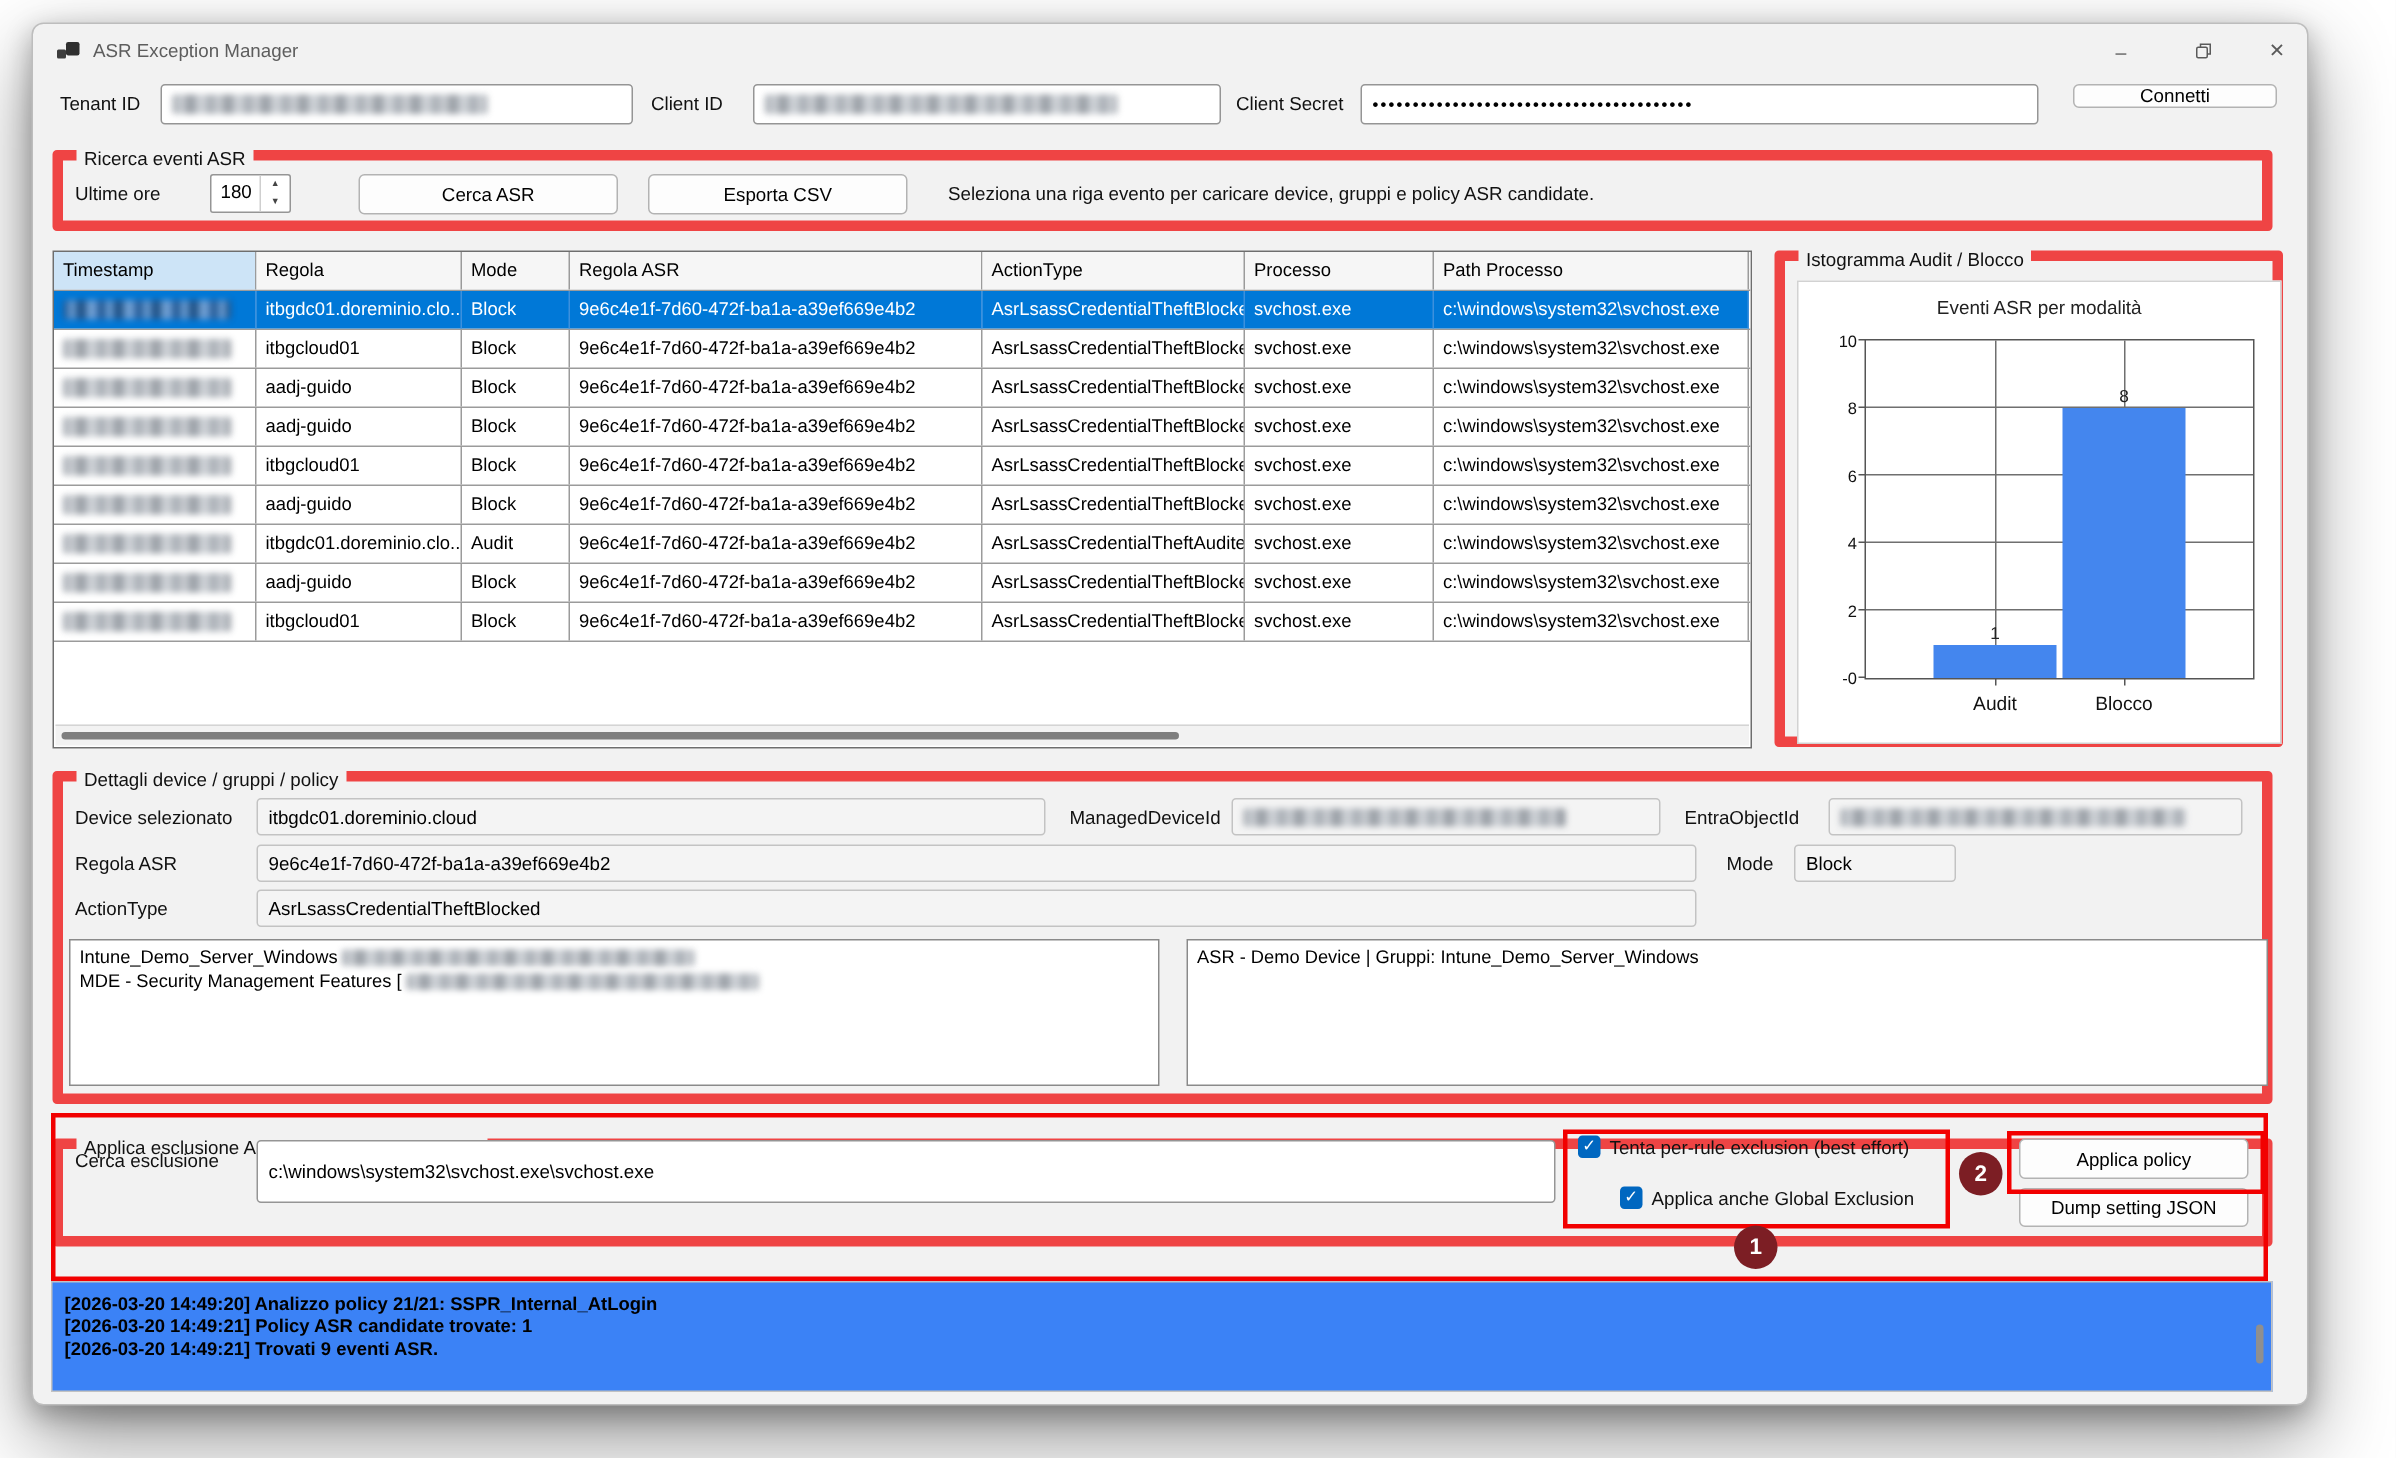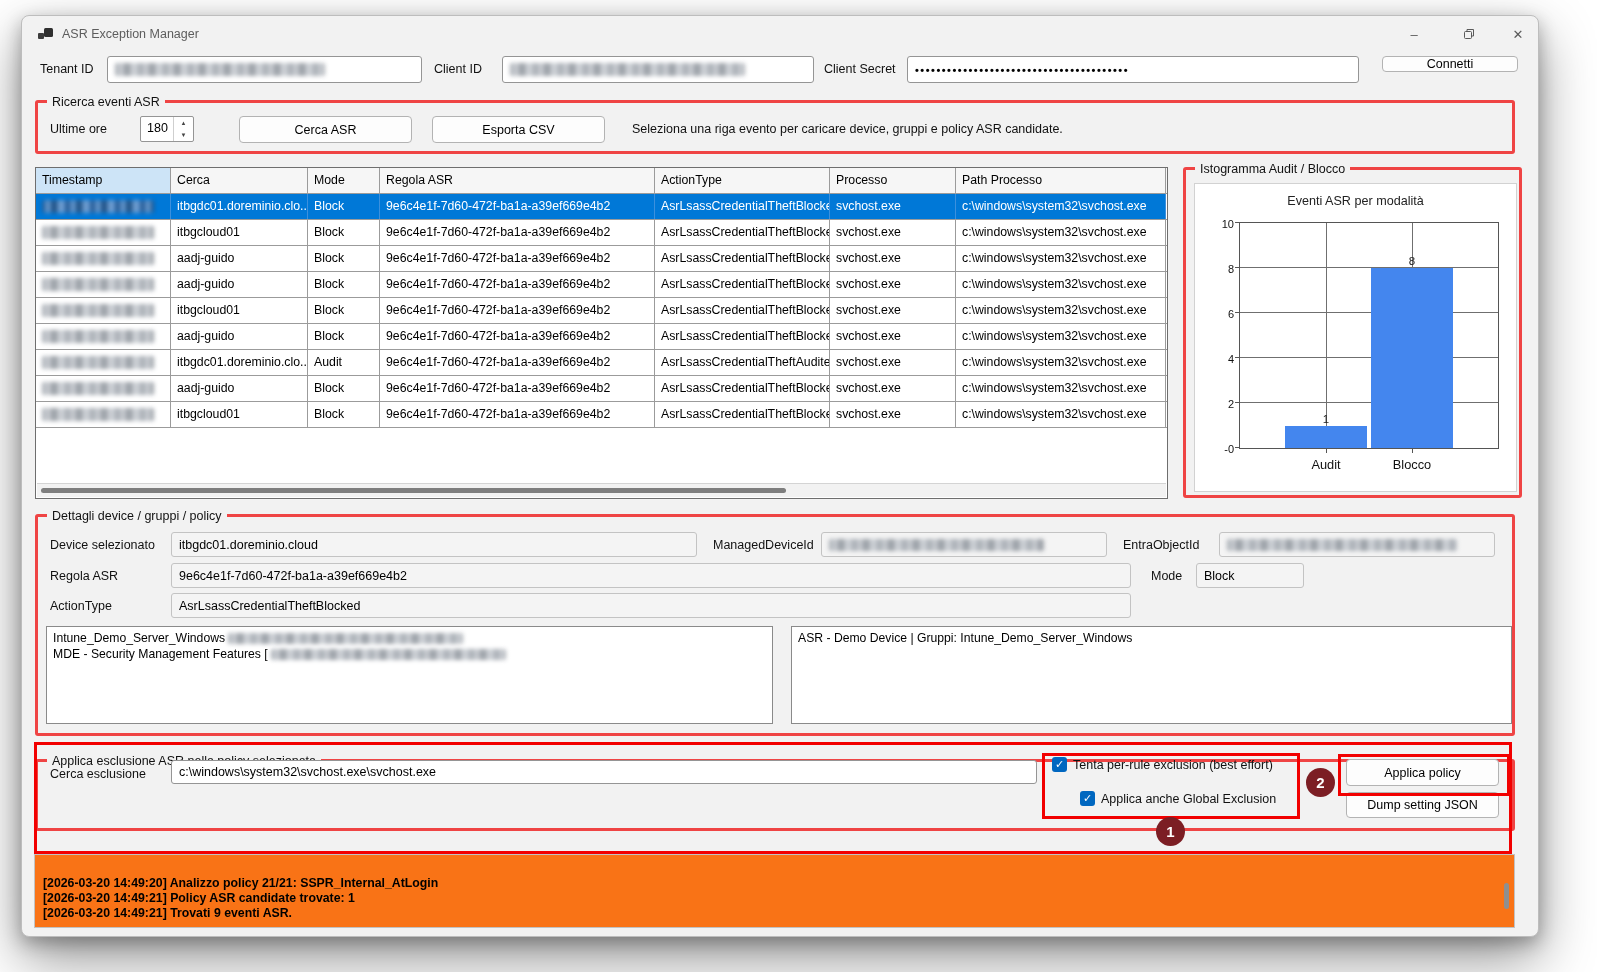--- a/index.html
+++ b/index.html
@@ -17,21 +17,21 @@
   .tb{position:absolute;background:#fff;border:1px solid #959595;border-radius:3px;font-size:12.5px;color:#000;
       display:flex;align-items:center;padding:0 7px;box-sizing:border-box;height:27px;}
   .ro{background:#f4f4f4;border:1px solid #c3c3c3;}
   .btn{position:absolute;background:#fdfdfd;border:1px solid #b3b3b3;border-radius:4px;font-size:12.5px;color:#000;
       display:flex;align-items:center;justify-content:center;box-sizing:border-box;}
   .blur{display:inline-block;height:13px;border-radius:2px;vertical-align:middle;
       background:repeating-linear-gradient(90deg,#9aa0a8 0px,#c8ccd1 6px,#878d95 12px,#d2d6db 19px,#a2a8af 25px);
       filter:blur(2.3px);opacity:.9;}
   .blur.onblue{background:repeating-linear-gradient(90deg,#16457c 0px,#7aa6d8 6px,#123e6f 12px,#8db4e2 19px,#2f5f99 25px);}
   
-  .gbox{position:absolute;border:3px solid #ef4444;border-radius:3px;box-sizing:border-box;}
+  .gbox{position:absolute;border:7px solid #ef4444;border-radius:3px;box-sizing:border-box;}
   .gbox-label{position:absolute;top:-8px;left:9px;background:#f2f2f2;padding:0 5px;font-size:12.5px;color:#111;white-space:nowrap;}
   
   .spin{position:absolute;background:#fff;border:1px solid #959595;border-radius:2px;box-sizing:border-box;display:flex;}
   .spin .val{flex:1;font-size:12.5px;padding:4px 0 0 6px;}
   .spin .arrows{width:19px;border-left:1px solid #cfcfcf;display:flex;flex-direction:column;}
   .spin .arrows div{flex:1;display:flex;align-items:center;justify-content:center;font-size:6px;color:#444;}
   
   .grid{position:absolute;background:#fff;border:1px solid #6e6e6e;box-sizing:border-box;overflow:hidden;}
   .grow,.ghdr{display:flex;border-bottom:1px solid #9b9b9b;background:#fff;}
   .ghdr{background:#f6f6f6;}
@@ -55,21 +55,21 @@
   .xlab{position:absolute;top:calc(100% + 9px);transform:translateX(-50%);font-size:12.8px;color:#111;}
   .bar{position:absolute;bottom:0;width:82px;}
   .vlab{position:absolute;transform:translateX(-50%);font-size:11.5px;color:#222;}
   
   .listbox{position:absolute;background:#fff;border:1px solid #8a8a8a;box-sizing:border-box;padding:3px 6px;overflow:hidden;}
   .pline{font-size:12.2px;line-height:16px;color:#000;white-space:nowrap;}
   
   .chk{position:absolute;display:flex;align-items:center;gap:6px;font-size:12.5px;color:#111;}
   .chk .box{width:15px;height:15px;background:#0067c0;border-radius:3px;color:#fff;font-size:11px;line-height:15px;text-align:center;}
   
-  .log{position:absolute;background:#f97316;border:1px solid #c2c2c2;box-sizing:border-box;padding:21px 8px;}
+  .log{position:absolute;background:#3b82f6;border:1px solid #c2c2c2;box-sizing:border-box;padding:7px 8px;}
   .logline{font-size:12.3px;font-weight:600;color:#000;line-height:15px;white-space:nowrap;}
   .vthumb{position:absolute;right:5px;top:28px;width:5px;height:26px;background:#8f8f8f;border-radius:3px;}
   
   .ann{position:absolute;border:3px solid #f20000;pointer-events:none;z-index:50;}
   .badge{position:absolute;width:29px;height:29px;border-radius:50%;background:#7c1e24;color:#fff;z-index:51;
       font-size:15px;font-weight:bold;display:flex;align-items:center;justify-content:center;}
   .dots{font-weight:bold;letter-spacing:1.5px;font-size:11px;}
 </style>
 </head>
 <body>
@@ -117,21 +117,21 @@
         <div>▼</div>
       </div>
   </div>
   <div class="btn" style="left:217px;top:100px;width:173px;height:27px">Cerca ASR</div>
   <div class="btn" style="left:410px;top:100px;width:173px;height:27px">Esporta CSV</div>
   <span class="lbl" style="left:610px;top:106px">Seleziona una riga evento per caricare device, gruppi e policy ASR candidate.</span>
 
   <div class="grid" style="left:13px;top:151px;width:1133px;height:332px">
     <div class="ghdr">
         <div class="gcell ghead sorted" style="width: 135px;">Timestamp</div>
-        <div class="gcell ghead" style="width: 137px;">Cerca</div>
+        <div class="gcell ghead" style="width: 137px;">Regola</div>
         <div class="gcell ghead" style="width: 72px;">Mode</div>
         <div class="gcell ghead" style="width: 275px;">Regola ASR</div>
         <div class="gcell ghead" style="width: 175px;">ActionType</div>
         <div class="gcell ghead" style="width: 126px;">Processo</div>
         <div class="gcell ghead" style="width: 210px;">Path Processo</div>
       </div>
     <div>
         <div class="grow sel">
           <div class="gcell ts" style="width: 135px;">
             <span class="blur onblue" style="width: 112px;"></span>
@@ -299,21 +299,21 @@
   </div>
   <div class="listbox" style="left:24px;top:610px;width:727px;height:98px">
       <div class="pline"><span>Intune_Demo_Server_Windows </span><span class="blur" style="width: 235px; height: 11px;"></span></div>
       <div class="pline"><span>MDE - Security Management Features [ </span><span class="blur" style="width: 235px; height: 11px;"></span></div>
     </div>
 
   <div class="gbox" style="left:13px;top:743px;width:1480px;height:72px">
     <span class="gbox-label">Applica esclusione ASR nella policy selezionata</span>
   </div>
   <span class="lbl" style="left:28px;top:751px">Cerca esclusione</span>
-  <div class="tb" style="left:149px;top:744px;width:866px;height:24px">c:\windows\system32\svchost.exe\svchost.exe</div>
+  <div class="tb" style="left:149px;top:744px;width:866px;height:42px">c:\windows\system32\svchost.exe\svchost.exe</div>
 
   <div class="chk" style="left:1030px;top:741px">
     <span class="box">✓</span>
     <span>Tenta per-rule exclusion (best effort)</span>
   </div>
   <div class="chk" style="left:1058px;top:775px">
     <span class="box">✓</span>
     <span>Applica anche Global Exclusion</span>
   </div>
 

